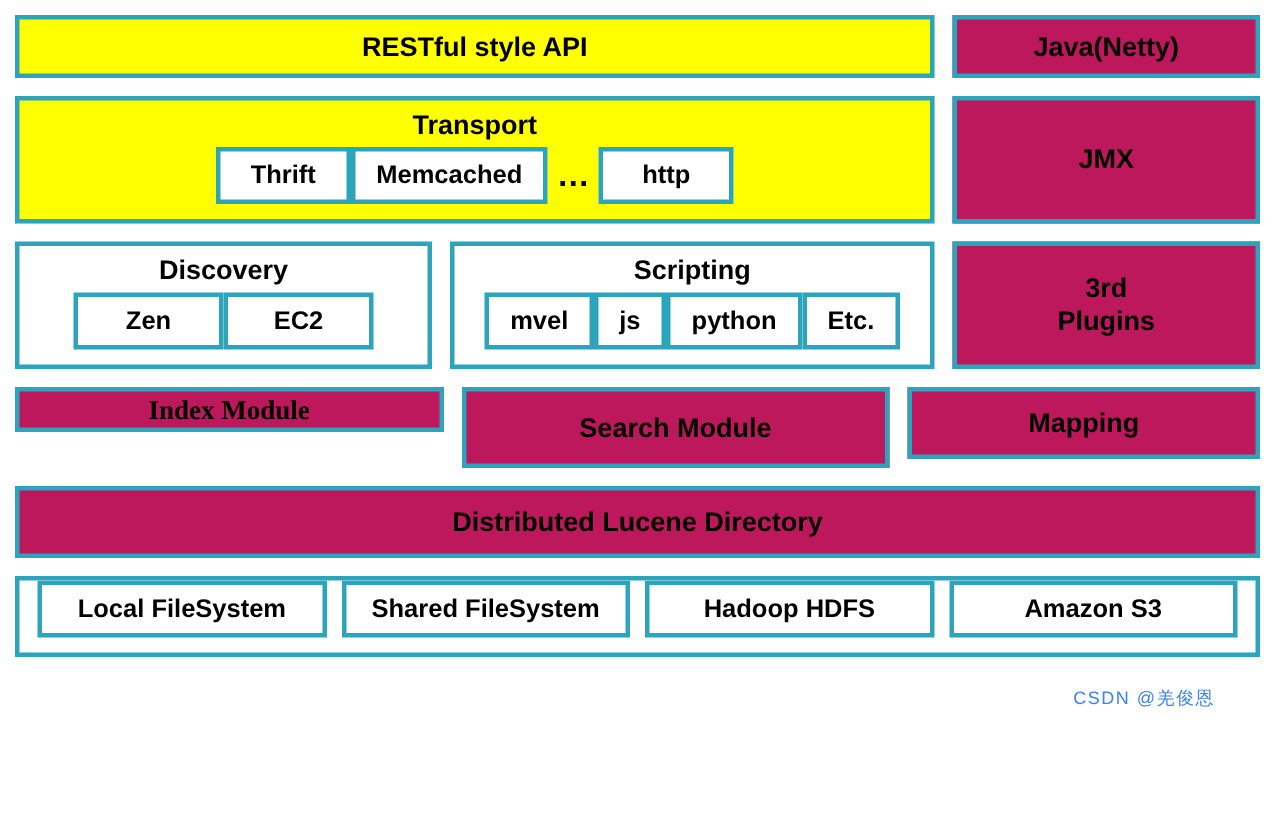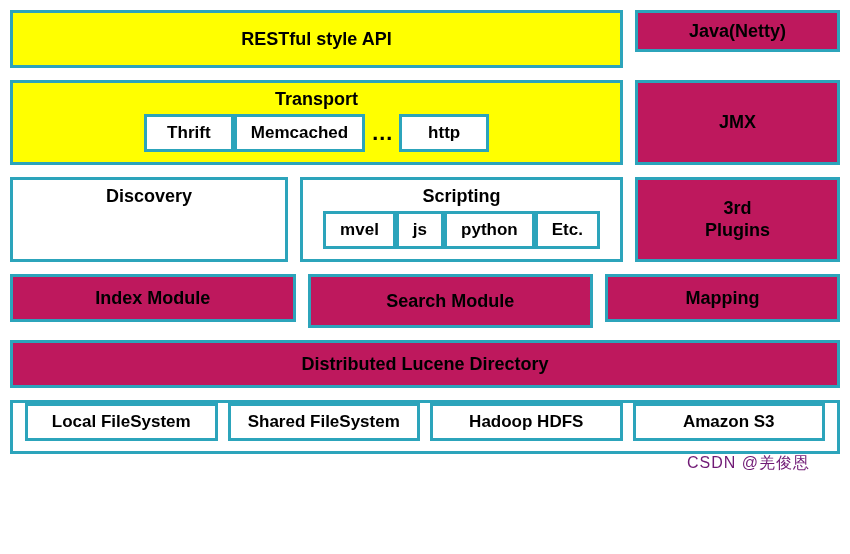--- a/index.html
+++ b/index.html
@@ -40,33 +40,33 @@
       padding: 6px 14px;
       font-weight: bold;
       font-size: 17px;
       text-align: center;
     }
     .dots { font-weight: bold; font-size: 22px; padding: 0 6px; }
     .watermark {
       position: absolute;
       right: 40px;
       bottom: 80px;
-      color: #701a75;
-      font-size: 16px;
+      color: #3b82f6;
+      font-size: 12px;
       letter-spacing: 1px;
       pointer-events: none;
     }
     .right-col { width: 205px; }
     .stacked { display: flex; flex-direction: column; align-items: center; justify-content: center; line-height: 1.2; }
   </style>
 </head>
 <body>
 
 <div class="row">
-  <div class="box yellow" style="flex:1; height:58px;">
+  <div class="box yellow" style="flex:1; height:42px;">
     <span>RESTful style API</span>
   </div>
   <div class="box right-col" style="height:42px;">
     <span>Java(Netty)</span>
   </div>
 </div>
 
 <div class="row">
   <div class="container-box yellow" style="flex:1;">
     <div class="title">Transport</div>
@@ -78,38 +78,42 @@
     </div>
   </div>
   <div class="box right-col">
     <span>JMX</span>
   </div>
 </div>
 
 <div class="row">
   <div class="container-box" style="width:278px;">
     <div class="title">Discovery</div>
+    <div class="inner-row">
+      <div class="sub-box" style="min-width:100px;">Zen</div>
+      <div class="sub-box" style="min-width:100px;">EC2</div>
+    </div>
   </div>
   <div class="container-box" style="flex:1;">
     <div class="title">Scripting</div>
     <div class="inner-row">
       <div class="sub-box">mvel</div>
       <div class="sub-box">js</div>
       <div class="sub-box">python</div>
       <div class="sub-box">Etc.</div>
     </div>
   </div>
   <div class="box right-col stacked">
     <span>3rd</span>
     <span>Plugins</span>
   </div>
 </div>
 
 <div class="row">
-  <div class="box" style="flex:1; height:48px;">
+  <div class="box" style="flex:1; height:30px;font-family:Liberation Serif, serif;">
     <span>Index Module</span>
   </div>
   <div class="box" style="flex:1; height:54px;">
     <span>Search Module</span>
   </div>
   <div class="box" style="width:235px; height:48px;">
     <span>Mapping</span>
   </div>
 </div>
 

